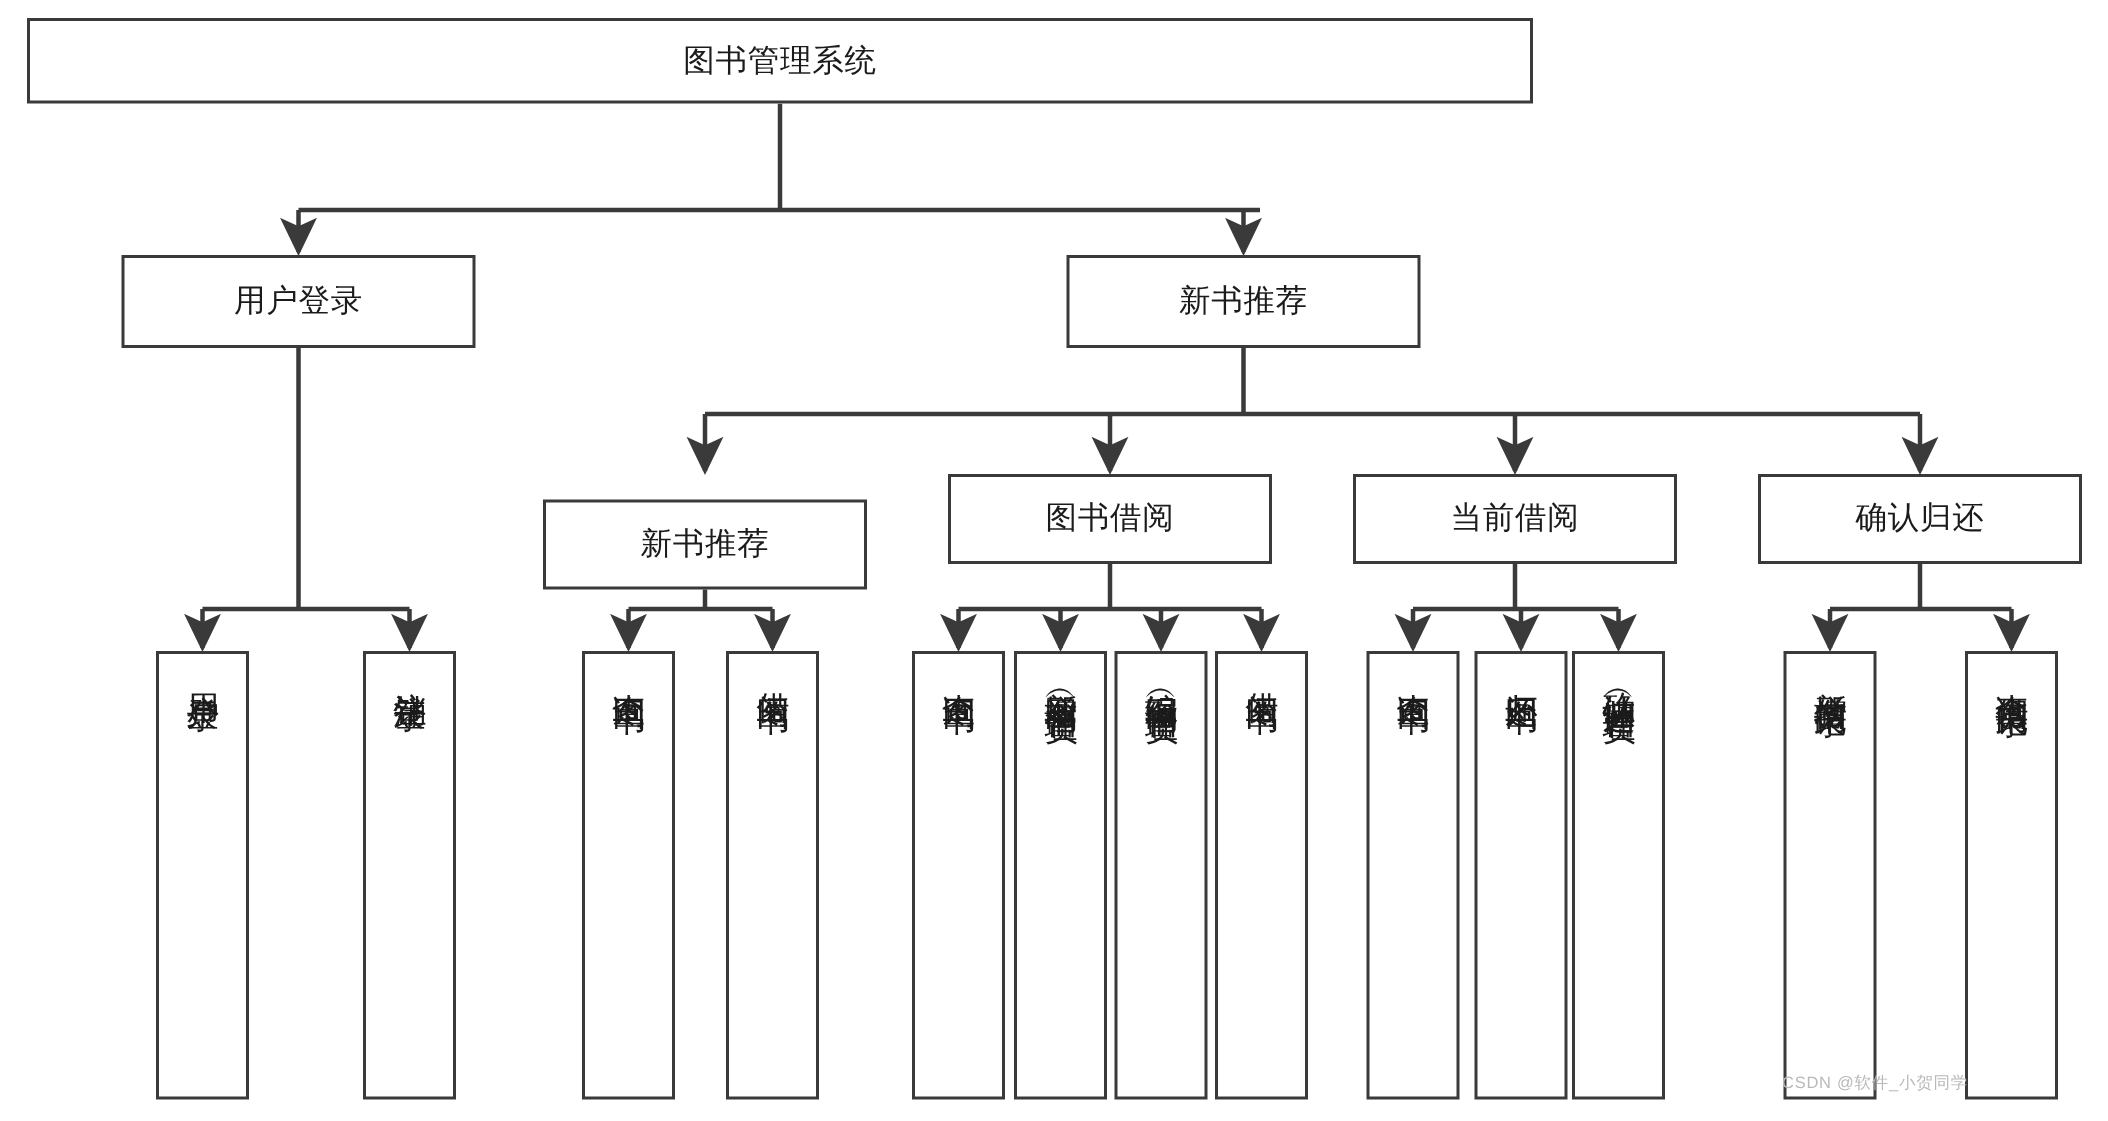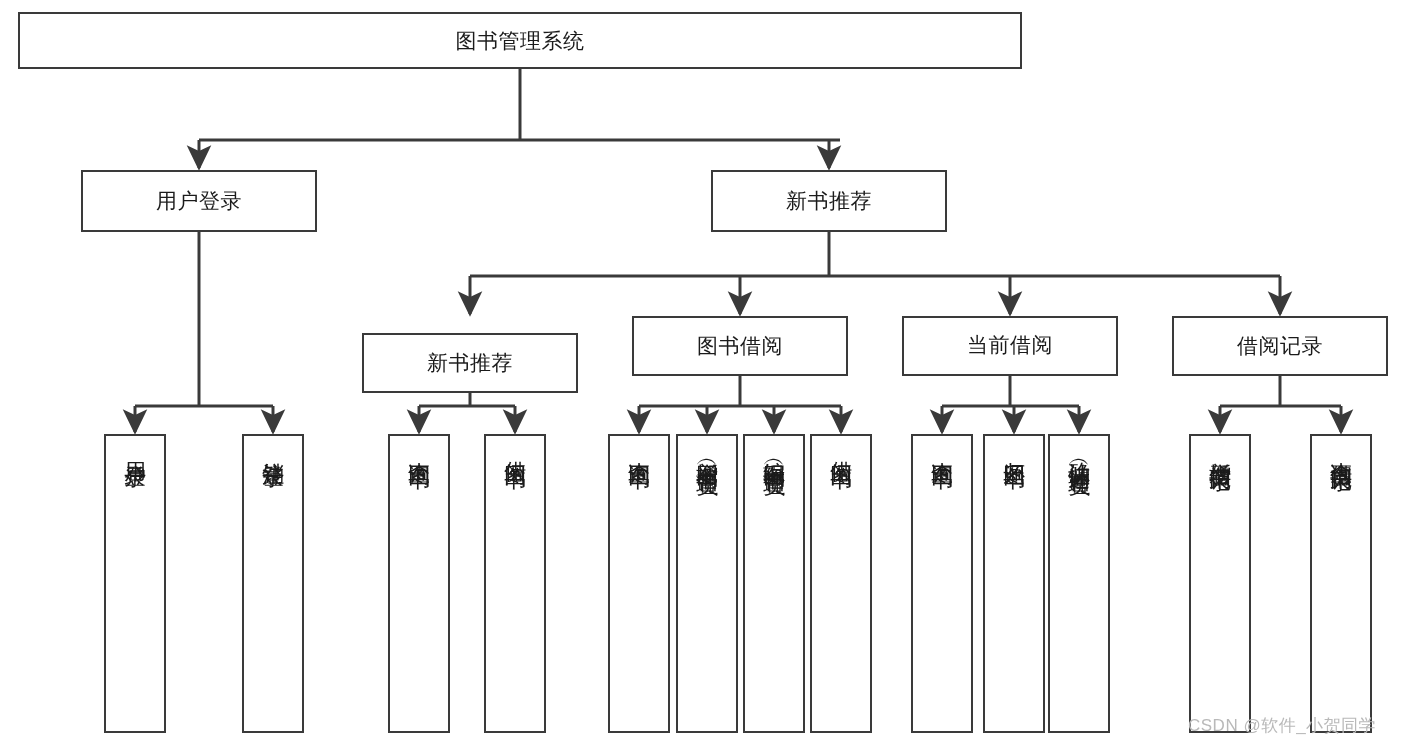--- a/index.html
+++ b/index.html
@@ -57,21 +57,21 @@
     text-orientation: upright;
     font-size: 22px;
     line-height: 1.12;
     letter-spacing: 2px;
     white-space: nowrap;
   }
   .watermark {
     position: absolute;
     left: 1188px;
     top: 714px;
-    font-size: 17px;
+    font-size: 11px;
     color: #b9b9b9;
     white-space: nowrap;
     letter-spacing: 0.5px;
   }
 </style>
 </head>
 <body>
 
 <div id="canvas">
 
@@ -139,21 +139,21 @@
   <div class="node h" style="left:362px; top:333px; width:216px; height:60px;">
     <span class="lbl">新书推荐</span>
   </div>
   <div class="node h" style="left:632px; top:316px; width:216px; height:60px;">
     <span class="lbl">图书借阅</span>
   </div>
   <div class="node h" style="left:902px; top:316px; width:216px; height:60px;font-family:Liberation Serif, serif;">
     <span class="lbl">当前借阅</span>
   </div>
   <div class="node h" style="left:1172px; top:316px; width:216px; height:60px;">
-    <span class="lbl">借阅记录</span>
+    <span class="lbl">确认归还</span>
   </div>
 
   <div class="node v" style="left:104px; top:434px; width:62px; height:299px;">
     <span class="lbl">用户登录</span>
   </div>
   <div class="node v" style="left:242px; top:434px; width:62px; height:299px;">
     <span class="lbl">注销登录</span>
   </div>
   <div class="node v" style="left:388px; top:434px; width:62px; height:299px;">
     <span class="lbl">查询图书</span>

